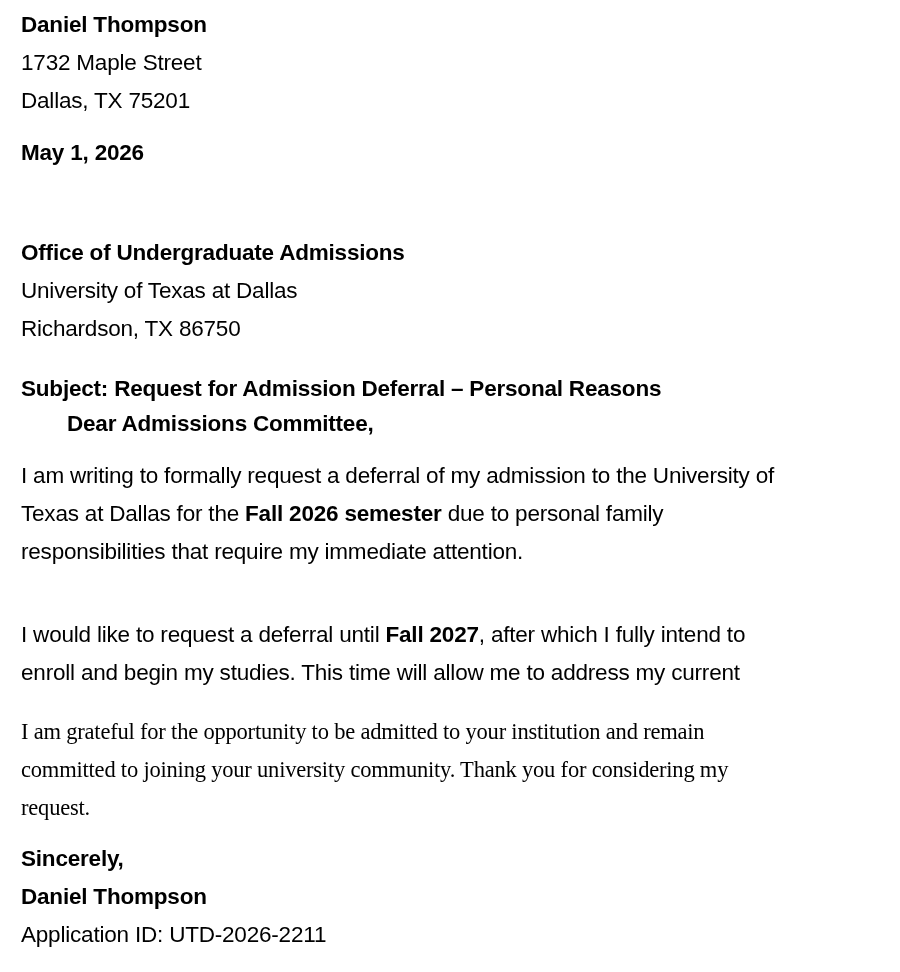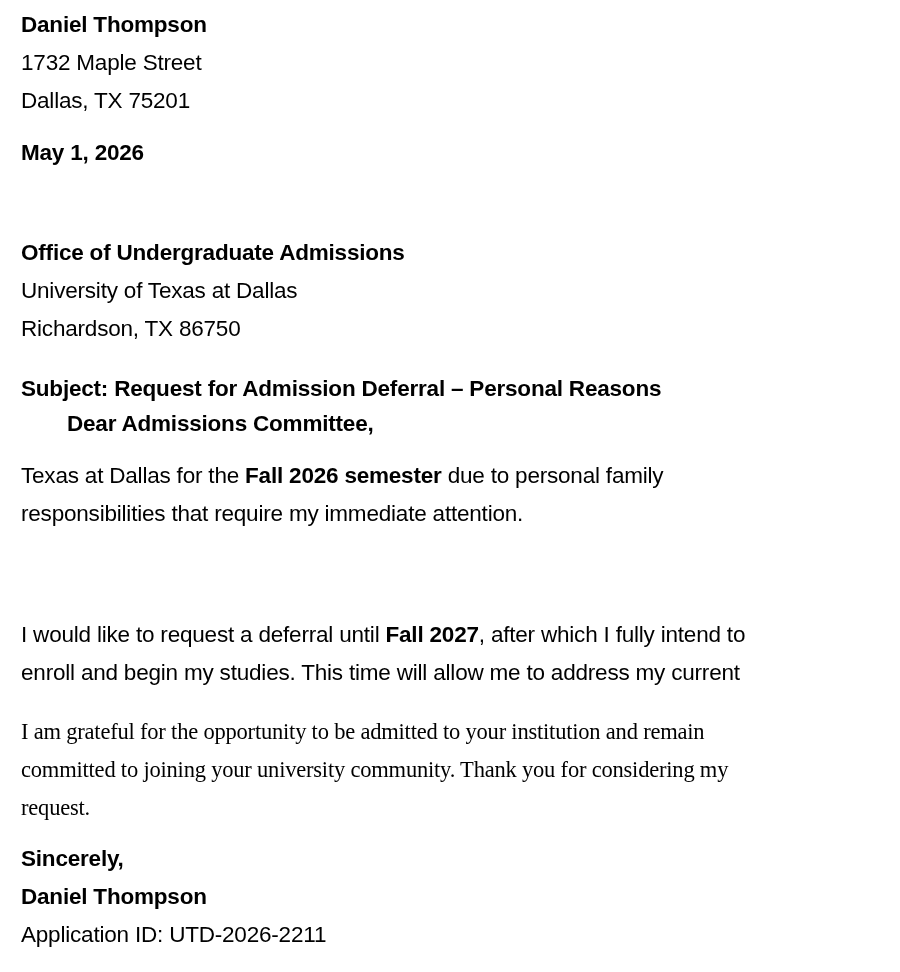--- a/index.html
+++ b/index.html
@@ -65,20 +65,21 @@
 
   <div class="block" style="top:370px;">
     <span class="line b">Subject: Request for Admission Deferral – Personal Reasons</span>
   </div>
 
   <div class="block" style="top:405px;margin-left:46px;">
     <span class="line b">Dear Admissions Committee,</span>
   </div>
 
   <div class="block para" style="top:457px;">
+    <span class="line">I am writing to formally request a deferral of my admission to the University of</span>
     <span class="line"><span>Texas at Dallas for the </span><span class="b">Fall 2026 semester</span><span> due to personal family</span></span>
     <span class="line">responsibilities that require my immediate attention.</span>
   </div>
 
   <div class="block para" style="top:616px;">
     <span class="line"><span>I would like to request a deferral until </span><span class="b">Fall 2027</span><span>, after which I fully intend to</span></span>
     <span class="line">enroll and begin my studies. This time will allow me to address my current</span>
   </div>
 
   <div class="block para" style="top:713px;font-family:Liberation Serif, serif;">

